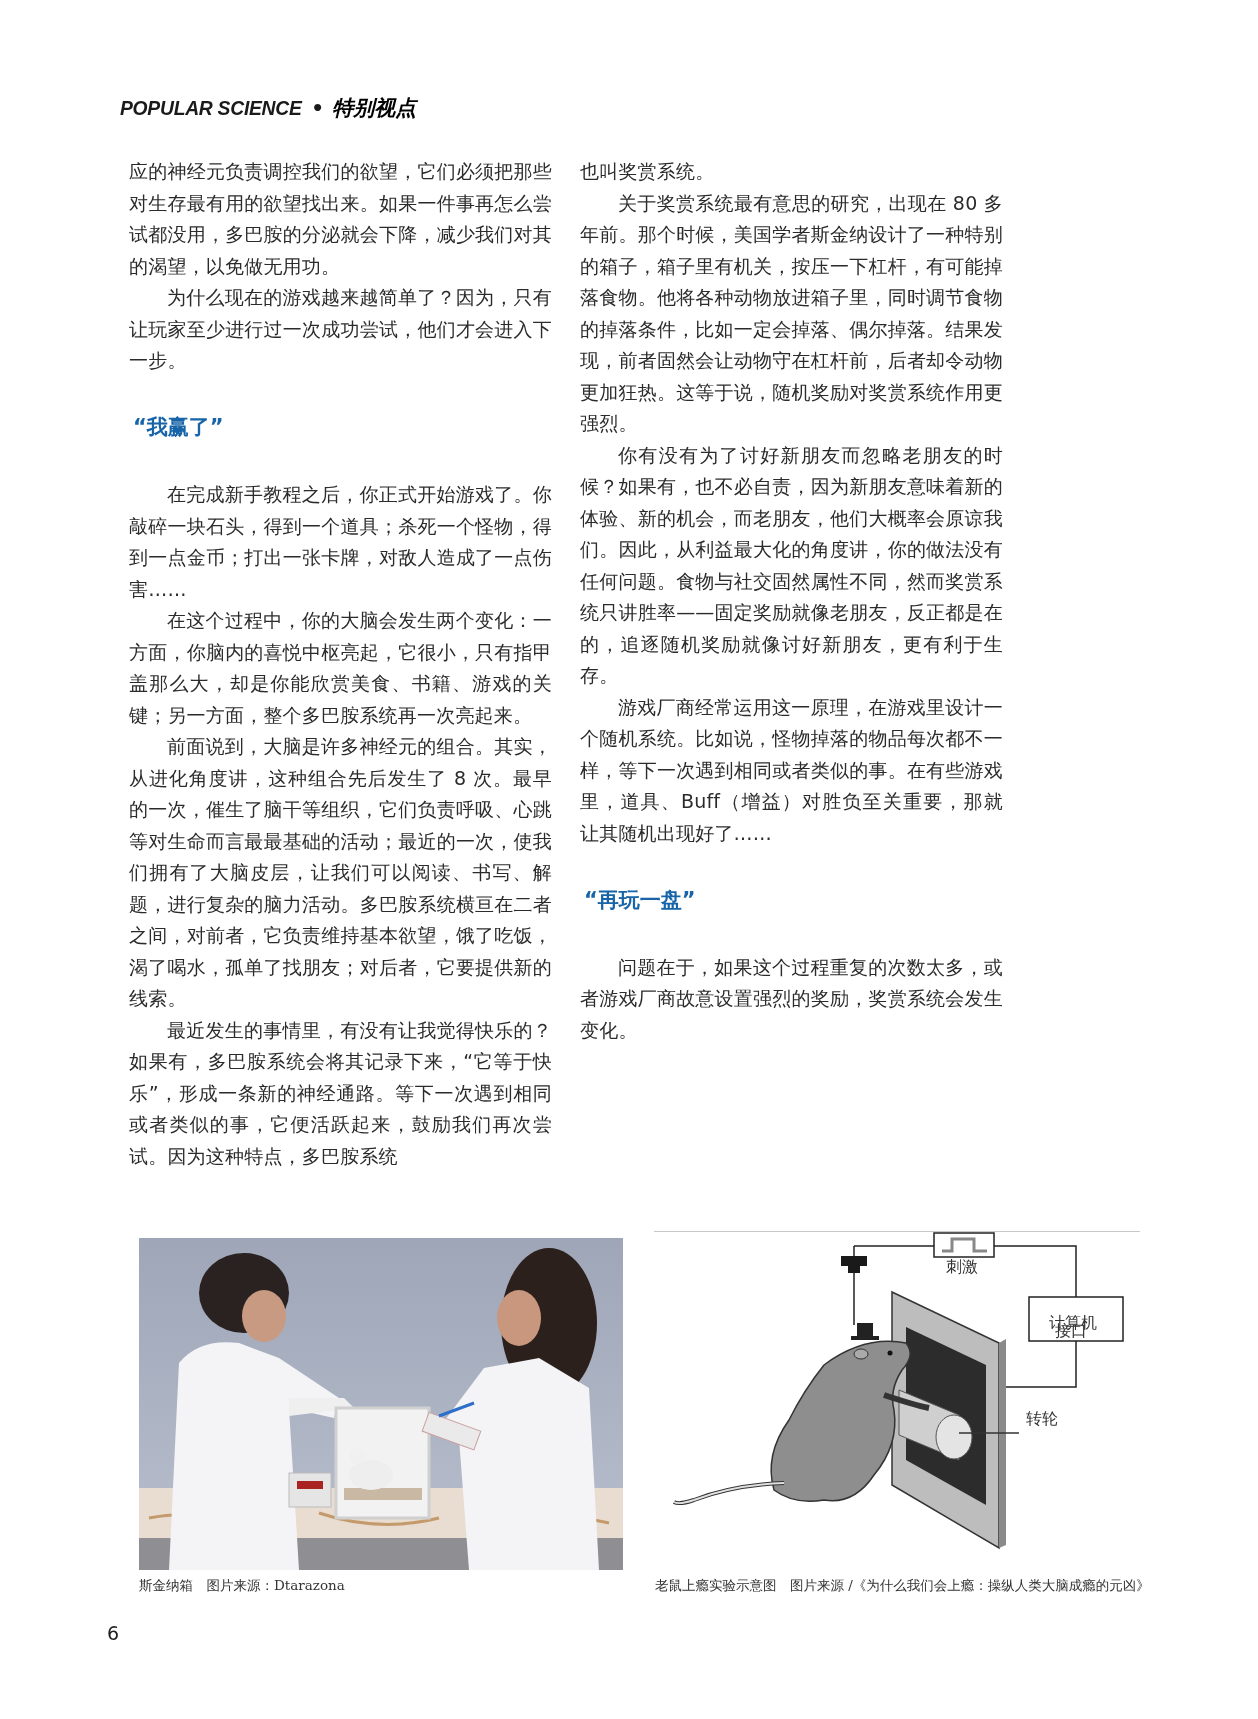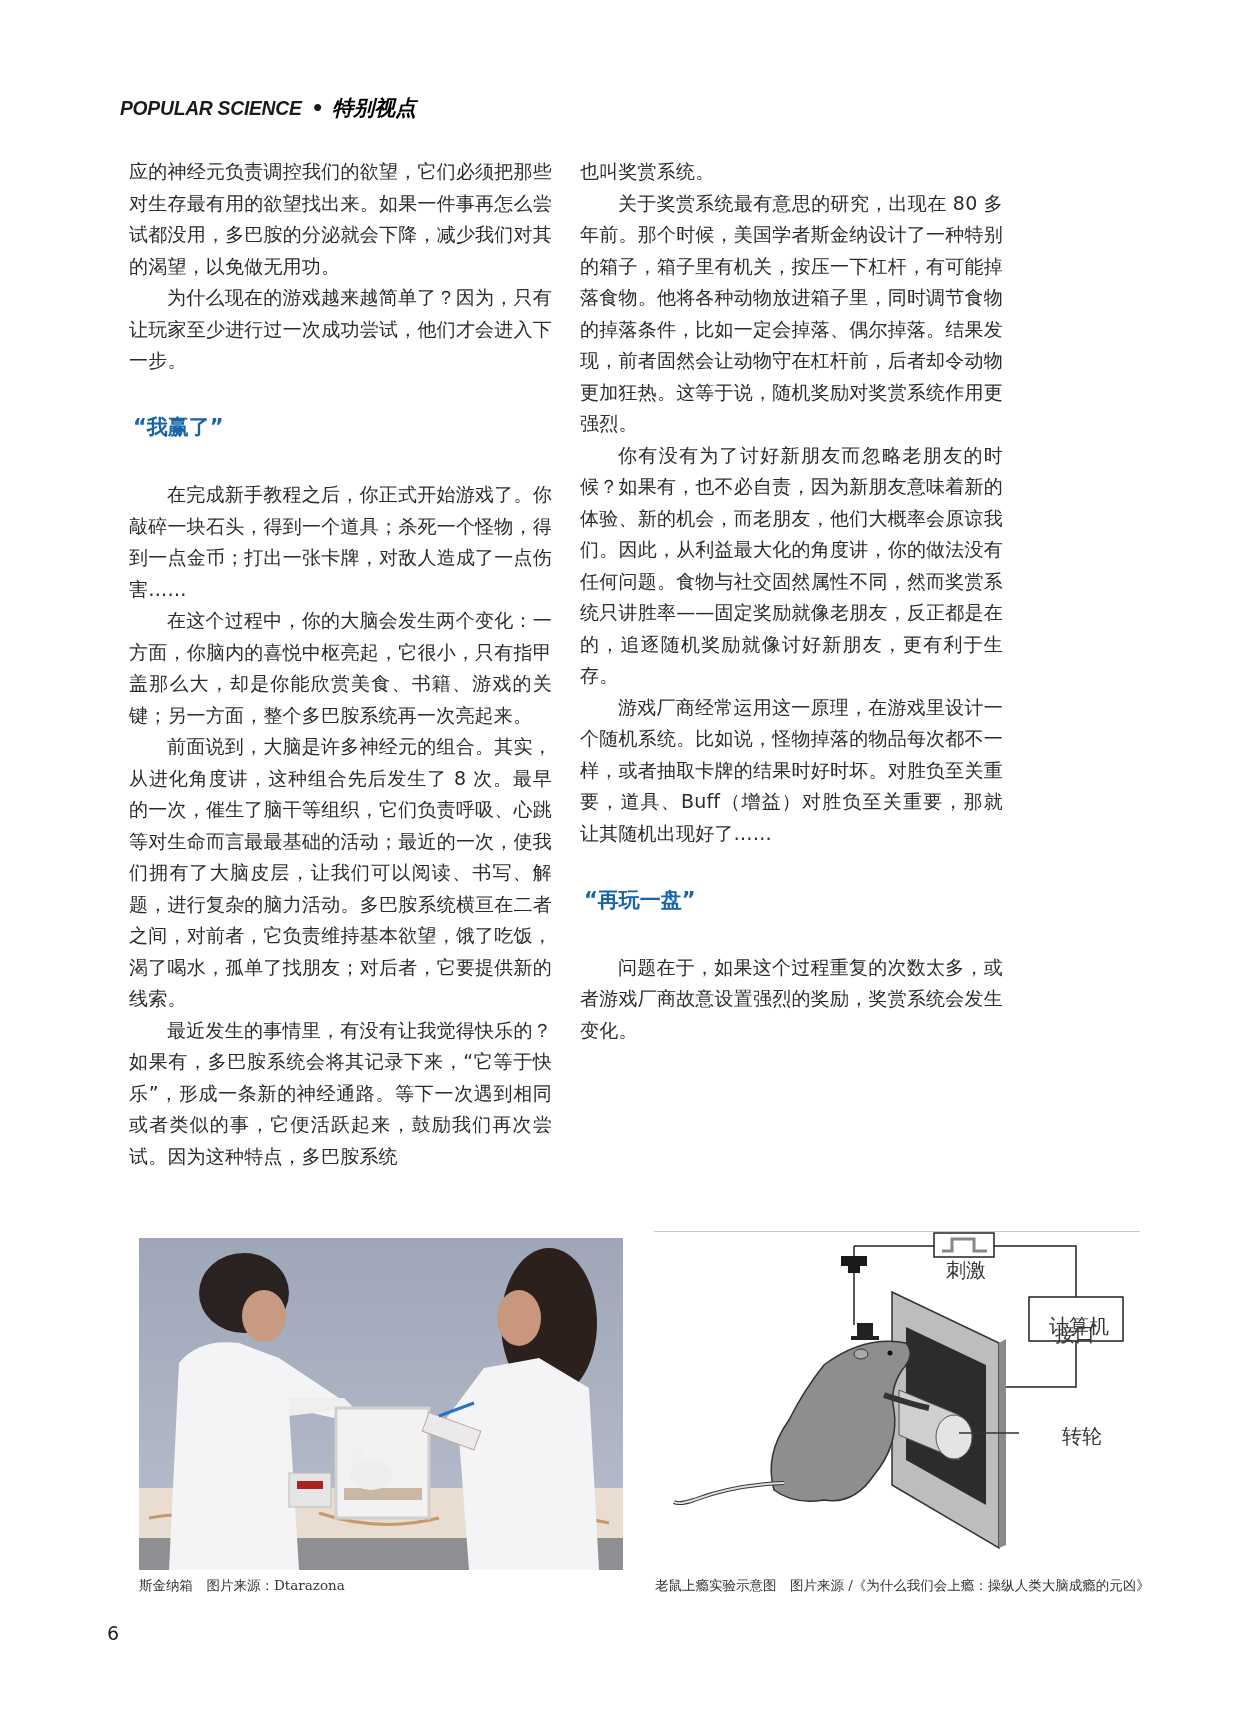--- a/index.html
+++ b/index.html
@@ -18,21 +18,21 @@
   .h { font-weight:bold; font-size:21px; color:#1764a8; margin:4px; height:31.5px; line-height:31.5px; }
   .spacer { height:31.5px; }
   .figure { position:absolute; }
   .fig-left { left:139px; top:1238px; width:484px; height:332px; background:#aeb6c6; overflow:hidden; }
   .fig-right { left:654px; top:1215px; width:487px; height:355px; }
   .rule { position:absolute; left:654px; top:1231px; width:486px; height:1px; background:#c8c8c8; }
   .caption { position:absolute; font-family:"DejaVu Serif", serif; font-size:13.5px; color:#333; line-height:22px; }
   .cap-left { left:139px; top:1574px; width:480px; }
   .cap-right { left:655px; top:1574px; width:495px; }
   .page-num { position:absolute; left:107px; top:1622px; font-size:19px; color:#222; }
-  .diagram-label { position:absolute; font-family:"DejaVu Serif", serif; font-size:20px; color:#333; }
+  .diagram-label { position:absolute; font-family:"DejaVu Serif", serif; font-size:16px; color:#333; }
 </style>
 </head>
 <body>
 
 <div class="header">
   <span class="brand">POPULAR SCIENCE</span>
   <span class="brand-dot">•</span>
   <span class="section-label">特别视点</span>
 </div>
 
@@ -45,21 +45,21 @@
   <p class="p">在完成新手教程之后，你正式开始游戏了。你敲碎一块石头，得到一个道具；杀死一个怪物，得到一点金币；打出一张卡牌，对敌人造成了一点伤害……</p>
   <p class="p">在这个过程中，你的大脑会发生两个变化：一方面，你脑内的喜悦中枢亮起，它很小，只有指甲盖那么大，却是你能欣赏美食、书籍、游戏的关键；另一方面，整个多巴胺系统再一次亮起来。</p>
   <p class="p">前面说到，大脑是许多神经元的组合。其实，从进化角度讲，这种组合先后发生了 8 次。最早的一次，催生了脑干等组织，它们负责呼吸、心跳等对生命而言最最基础的活动；最近的一次，使我们拥有了大脑皮层，让我们可以阅读、书写、解题，进行复杂的脑力活动。多巴胺系统横亘在二者之间，对前者，它负责维持基本欲望，饿了吃饭，渴了喝水，孤单了找朋友；对后者，它要提供新的线索。</p>
   <p class="p">最近发生的事情里，有没有让我觉得快乐的？如果有，多巴胺系统会将其记录下来，“它等于快乐”，形成一条新的神经通路。等下一次遇到相同或者类似的事，它便活跃起来，鼓励我们再次尝试。因为这种特点，多巴胺系统</p>
 </div>
 
 <div class="col col-right">
   <p class="p noindent">也叫奖赏系统。</p>
   <p class="p">关于奖赏系统最有意思的研究，出现在 80 多年前。那个时候，美国学者斯金纳设计了一种特别的箱子，箱子里有机关，按压一下杠杆，有可能掉落食物。他将各种动物放进箱子里，同时调节食物的掉落条件，比如一定会掉落、偶尔掉落。结果发现，前者固然会让动物守在杠杆前，后者却令动物更加狂热。这等于说，随机奖励对奖赏系统作用更强烈。</p>
   <p class="p">你有没有为了讨好新朋友而忽略老朋友的时候？如果有，也不必自责，因为新朋友意味着新的体验、新的机会，而老朋友，他们大概率会原谅我们。因此，从利益最大化的角度讲，你的做法没有任何问题。食物与社交固然属性不同，然而奖赏系统只讲胜率——固定奖励就像老朋友，反正都是在的，追逐随机奖励就像讨好新朋友，更有利于生存。</p>
-  <p class="p">游戏厂商经常运用这一原理，在游戏里设计一个随机系统。比如说，怪物掉落的物品每次都不一样，或者抽取卡牌的结果时好时坏。对胜负至关重要，道具、Buff（增益）对胜负至关重要，那就让其随机出现好了……</p>
+  <p class="p">游戏厂商经常运用这一原理，在游戏里设计一个随机系统。比如说，怪物掉落的物品每次都不一样，等下一次遇到相同或者类似的事。在有些游戏里，道具、Buff（增益）对胜负至关重要，那就让其随机出现好了……</p>
   <div class="spacer"></div>
   <h2 class="h">“再玩一盘”</h2>
   <div class="spacer"></div>
   <p class="p">问题在于，如果这个过程重复的次数太多，或者游戏厂商故意设置强烈的奖励，奖赏系统会发生变化。</p>
 </div>
 
 <div class="figure fig-left">
   <svg width="484" height="332" viewBox="0 0 484 332">
     <defs>
       <linearGradient id="wall" x1="0" y1="0" x2="0" y2="1">
@@ -126,19 +126,19 @@
     <path d="M130 268 Q80 270 40 285 Q25 290 20 287" stroke="#333" stroke-width="4" fill="none"></path>
     <path d="M130 268 Q80 270 40 285 Q25 290 20 287" stroke="#e0e0e0" stroke-width="2" fill="none"></path>
     <circle cx="236" cy="138" r="2.5" fill="#111"></circle>
     <ellipse cx="207" cy="139" rx="7" ry="5" fill="#aaa" stroke="#333"></ellipse>
 
     <line x1="305" y1="218" x2="365" y2="218" stroke="#333" stroke-width="1.5"></line>
   </svg>
   <span class="diagram-label" style="left:292px; top:42px;">刺激</span>
   <span class="diagram-label" style="left:395px; top:98px;">计算机</span>
   <span class="diagram-label" style="left:401px; top:106px;">接口</span>
-  <span class="diagram-label" style="left:372px; top:208px;margin-left:36px;">转轮</span>
+  <span class="diagram-label" style="left:372px; top:194px;">转轮</span>
 </div>
 
 <div class="caption cap-left">斯金纳箱　图片来源：Dtarazona</div>
 <div class="caption cap-right">老鼠上瘾实验示意图　图片来源 /《为什么我们会上瘾：操纵人类大脑成瘾的元凶》</div>
 
 <div class="page-num">6</div>
 
 </body></html>

